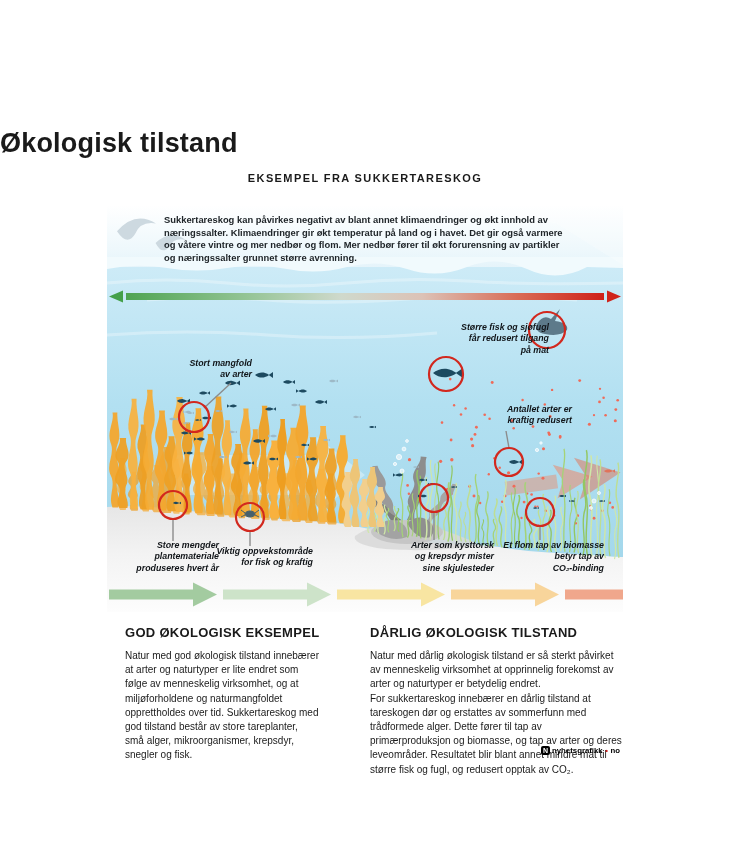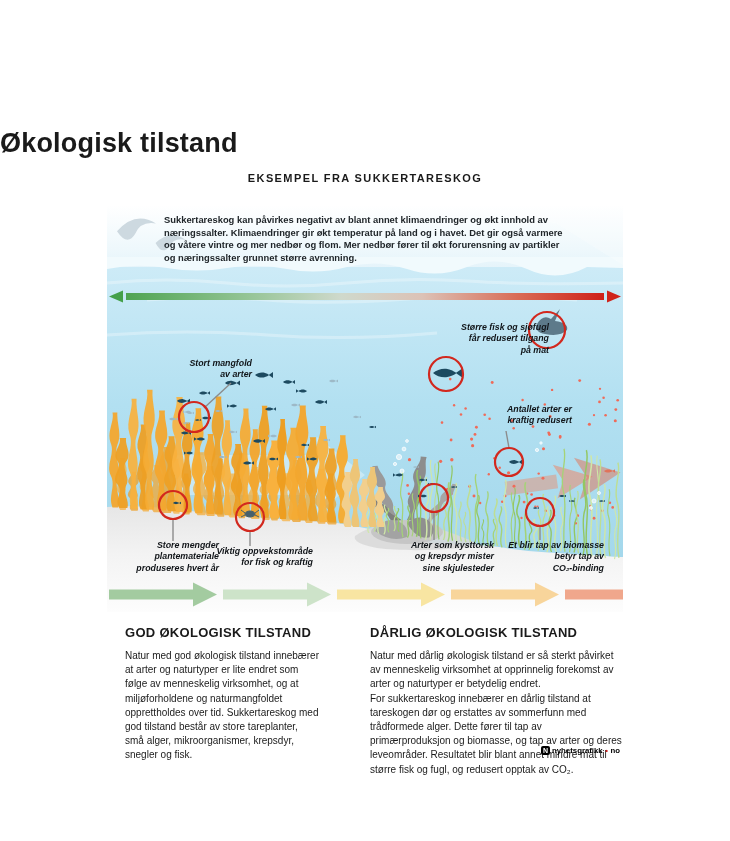--- a/index.html
+++ b/index.html
@@ -406,25 +406,25 @@
 <div class="ann" style="left:447px;top:404px;width:125px">Antallet arter er
 kraftig redusert</div>
 <div class="ann" style="left:99px;top:540px;width:120px">Store mengder
 plantemateriale
 produseres hvert år</div>
 <div class="ann" style="left:189px;top:546px;width:124px">Viktig oppvekstområde
 for fisk og kraftig</div>
 <div class="ann" style="left:374px;top:540px;width:120px">Arter som kysttorsk
 og krepsdyr mister
 sine skjulesteder</div>
-<div class="ann" style="left:477px;top:540px;width:127px">Et blir tap av biomasse
+<div class="ann" style="left:477px;top:540px;width:127px">Et flom tap av biomasse
 betyr tap av
 CO₂-binding</div>
 
-<div class="col-h" style="left:125px;top:625px">GOD ØKOLOGISK TILSTAND</div>
+<div class="col-h" style="left:125px;top:625px">GOD ØKOLOGISK EKSEMPEL</div>
 <div class="col-b" style="left:125px;top:649px;width:194px">Natur med god økologisk tilstand innebærer at arter og naturtyper er lite endret som følge av menneskelig virksomhet, og at miljøforholdene og naturmangfoldet opprettholdes over tid. Sukkertareskog med god tilstand består av store tareplanter, små alger, mikroorganismer, krepsdyr, snegler og fisk.</div>
 
 <div class="col-h" style="left:370px;top:625px">DÅRLIG ØKOLOGISK TILSTAND</div>
 <div class="col-b" style="left:370px;top:649px;width:252px">Natur med dårlig økologisk tilstand er så sterkt påvirket av menneskelig virksomhet at opprinnelig forekomst av arter og naturtyper er betydelig endret.
 For sukkertareskog innebærer en dårlig tilstand at tareskogen dør og erstattes av sommerfunn med trådformede alger. Dette fører til tap av primærproduksjon og biomasse, og tap av arter og deres leveområder. Resultatet blir blant annet mindre mat til større fisk og fugl, og redusert opptak av CO₂.</div>
 
 <div class="logo">
   <span class="logo-box">N</span>
   <span>nyhetsgrafikk</span>
     <span class="logo-dot">•</span>

